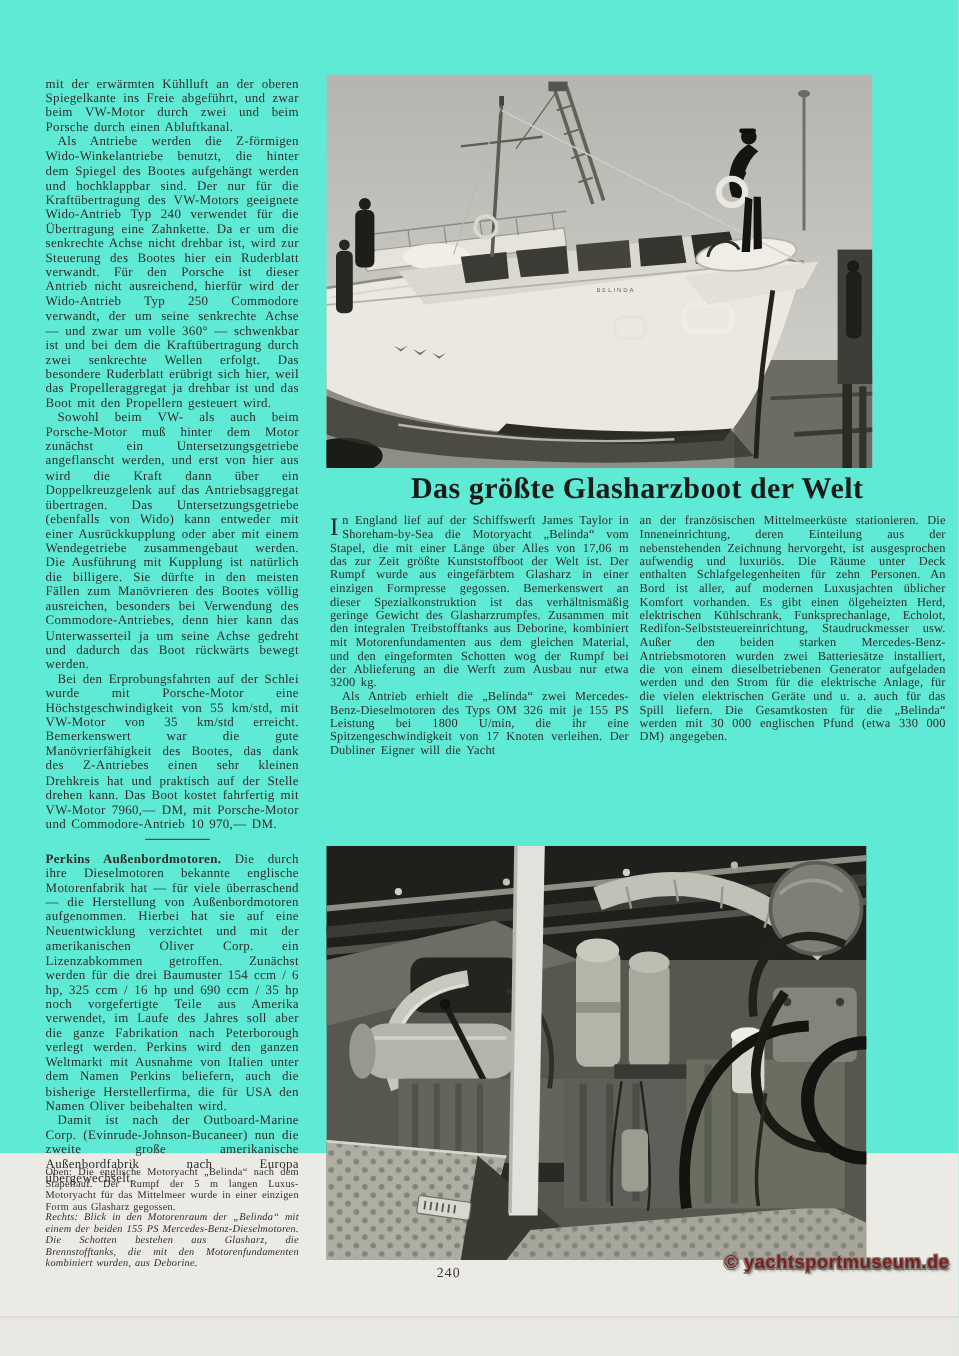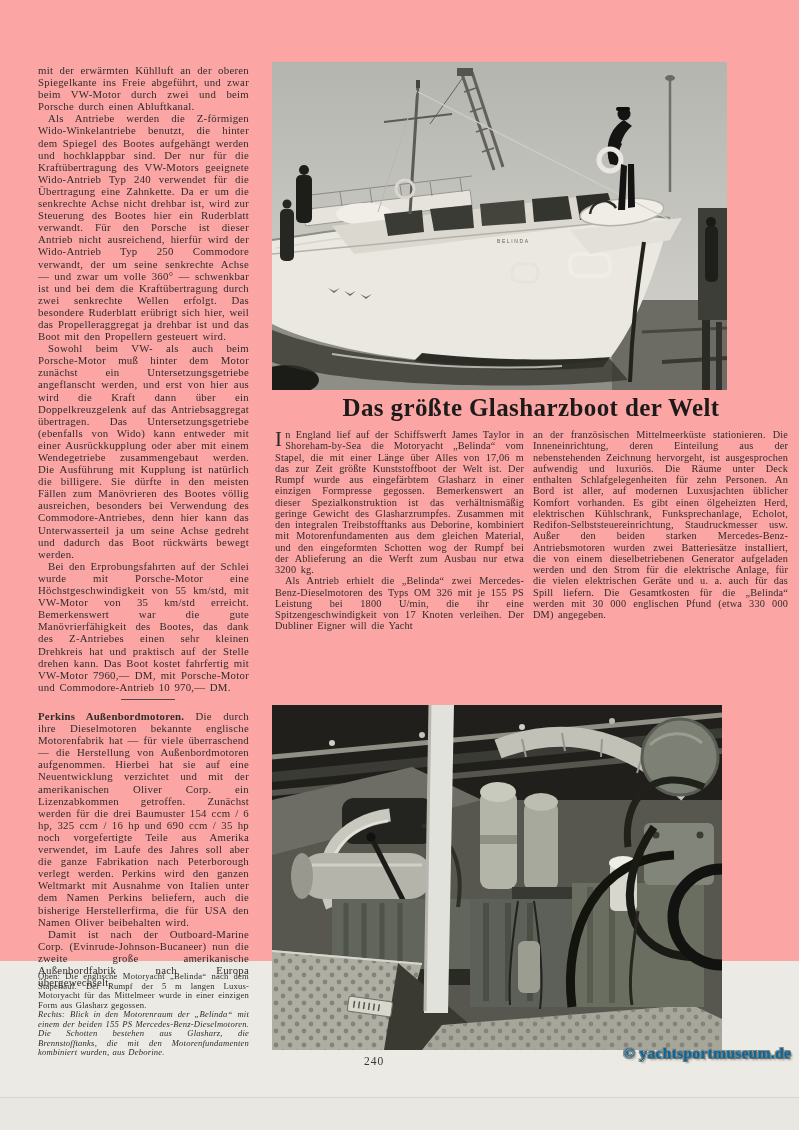--- a/index.html
+++ b/index.html
@@ -4,21 +4,21 @@
 <style>
   html,body{margin:0;padding:0;}
   body{
     width:799px;height:1130px;position:relative;overflow:hidden;
     background:#eceae5;
     font-family:"Liberation Serif", serif;
     color:#2f2d2a;
   }
   .paper{
     position:absolute;left:0;top:0;width:799px;height:961px;
-    background:#fca5a5;
+    background:#5eead4;
   }
   .scan-strip{
     position:absolute;left:0;top:1097px;width:799px;height:33px;
     background:#e9e7e2;border-top:1px solid #d7d5cf;
   }
   
   .lcol{position:absolute;left:38px;width:211px;text-align:justify;}
   .lcol p{
     margin:0;font-size:10.8px;line-height:12.1px;
     letter-spacing:.25px;word-spacing:1.5px;
@@ -61,23 +61,23 @@
   .photo{position:absolute;display:block;}
   #launch-photo{left:272px;top:62px;}
   #engine-photo{left:272px;top:705px;}
   
   .pagenum{
     position:absolute;left:352px;top:1055px;width:44px;text-align:center;
     font-size:11.5px;color:#3a3832;letter-spacing:1px;
   }
   .watermark{
     position:absolute;right:8px;top:1044px;
-    font-family:Liberation Serif, serif;
+    font-family:Liberation Sans, sans-serif;
     font-weight:bold;font-size:15.5px;letter-spacing:.3px;
-    color:#0369a1;
+    color:#7f1d1d;
     text-shadow:
       1px 1px 0 #71716b, -1px -1px 0 #8c8c86,
       1px -1px 0 #7b7b75, -1px 1px 0 #7b7b75,
       2px 2px 2px rgba(40,40,36,.45);
   }
 </style>
 </head>
 <body>
 
 <div class="paper">

